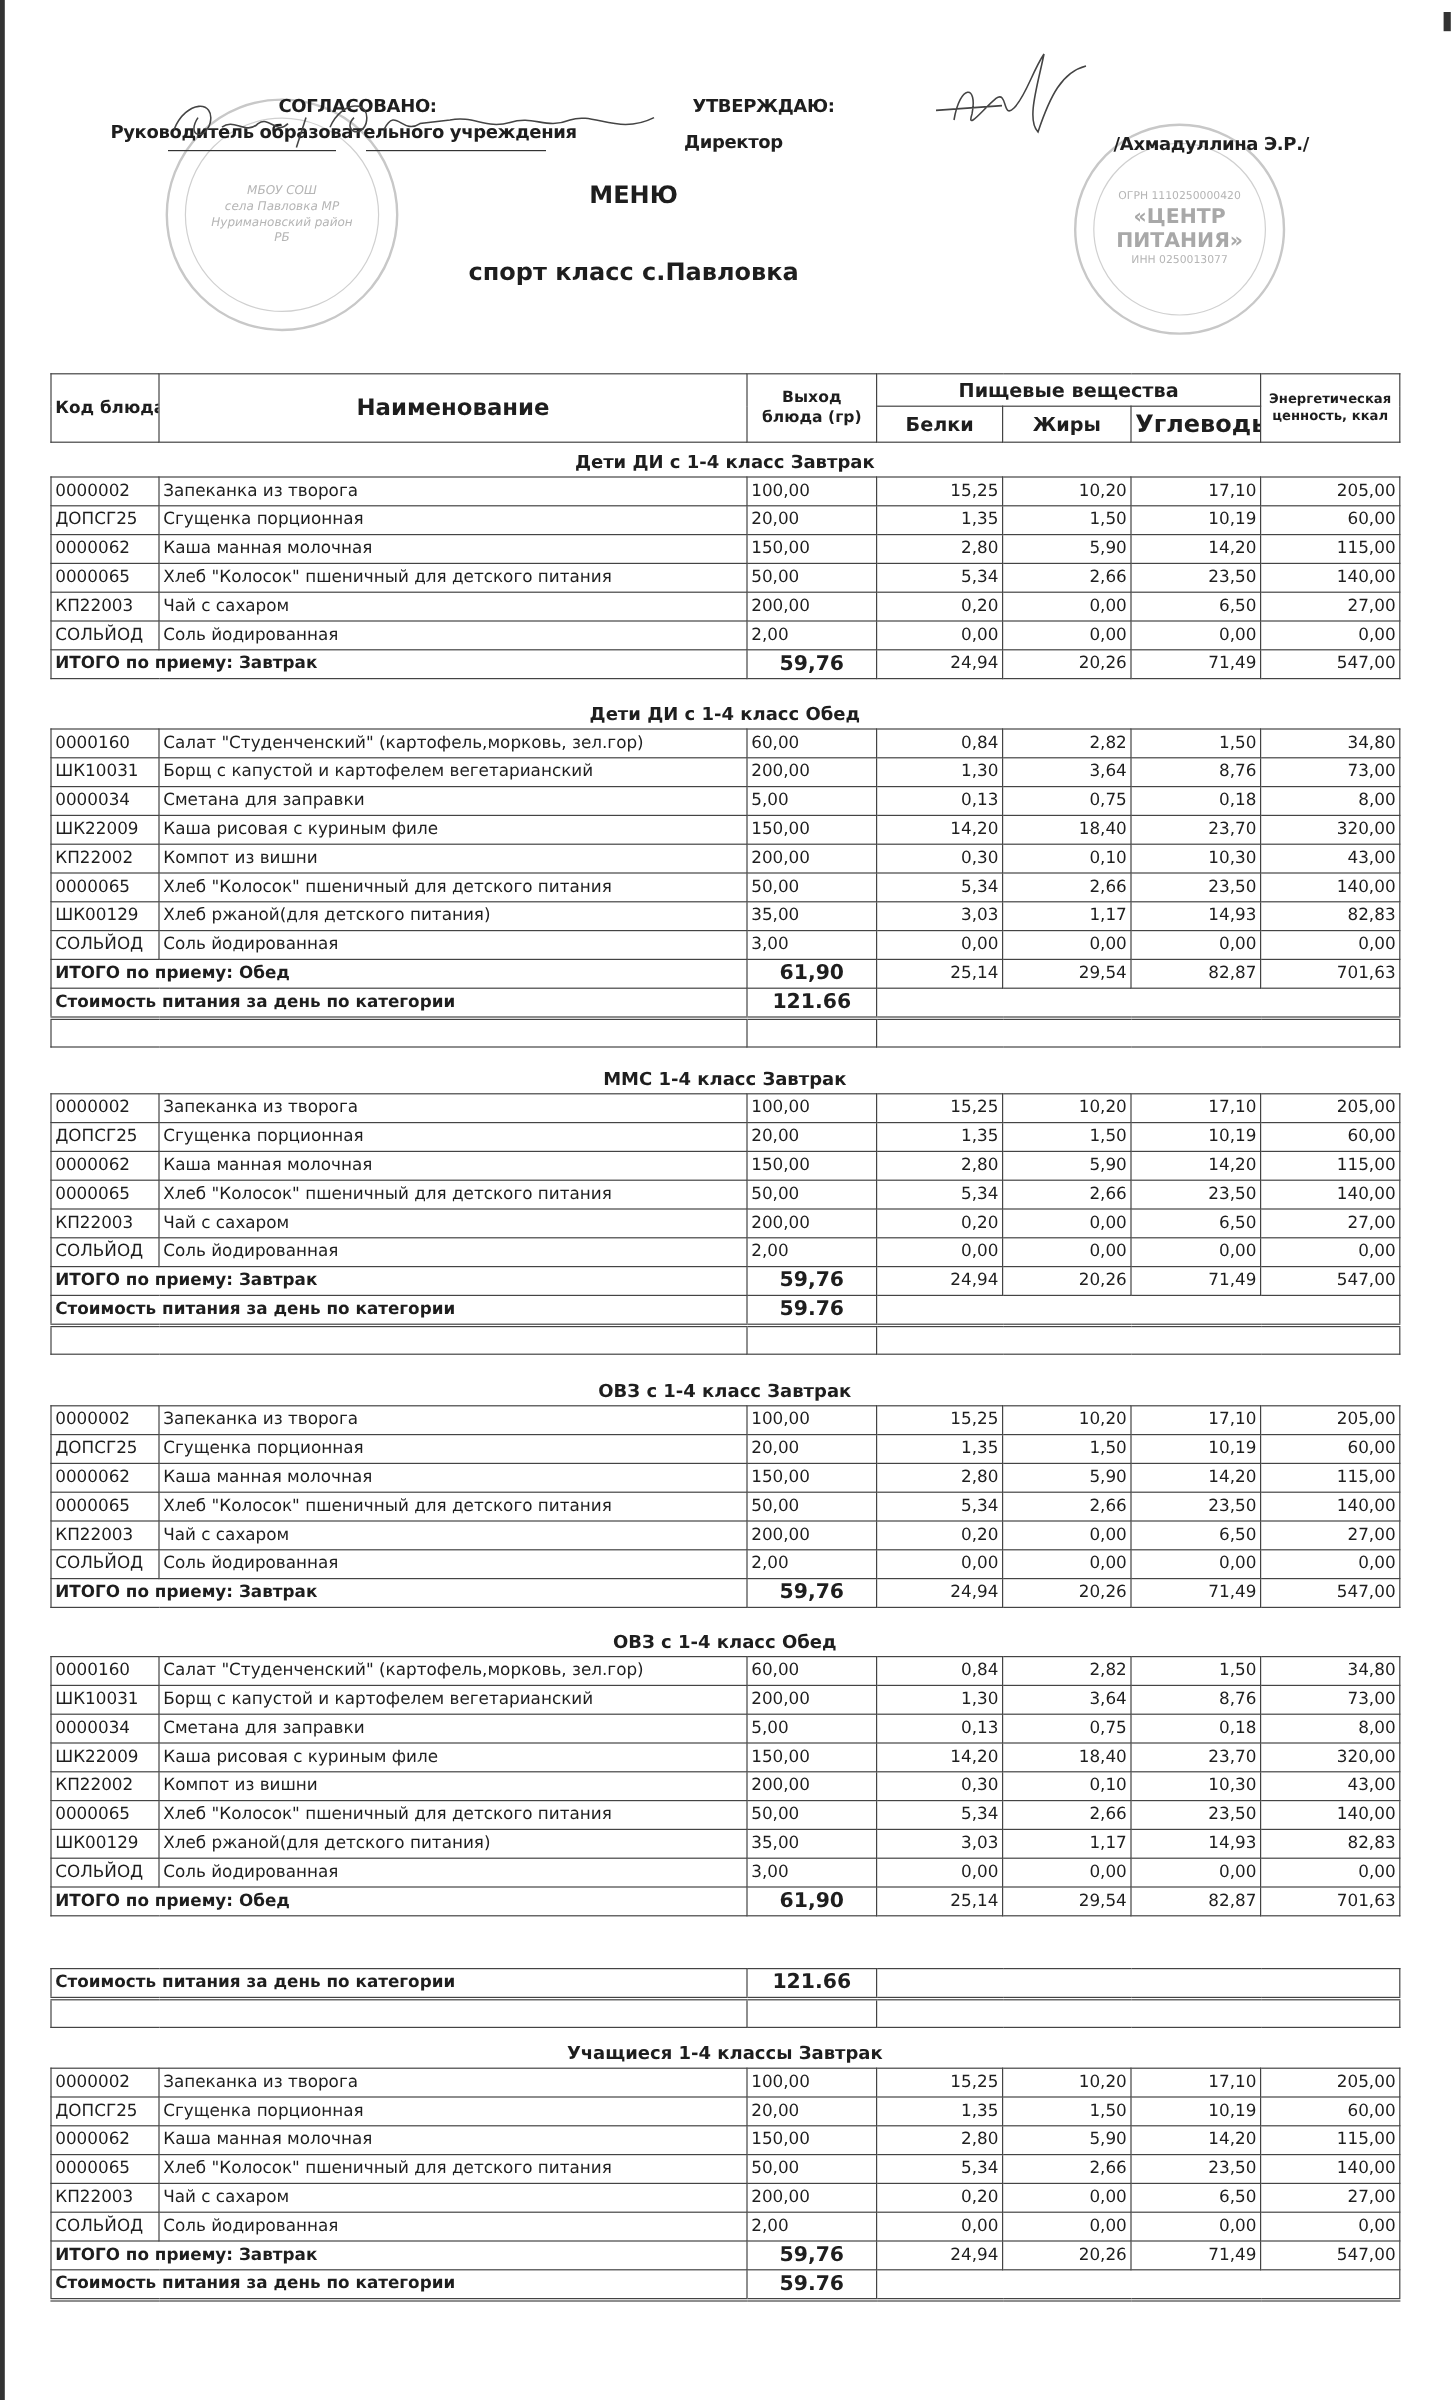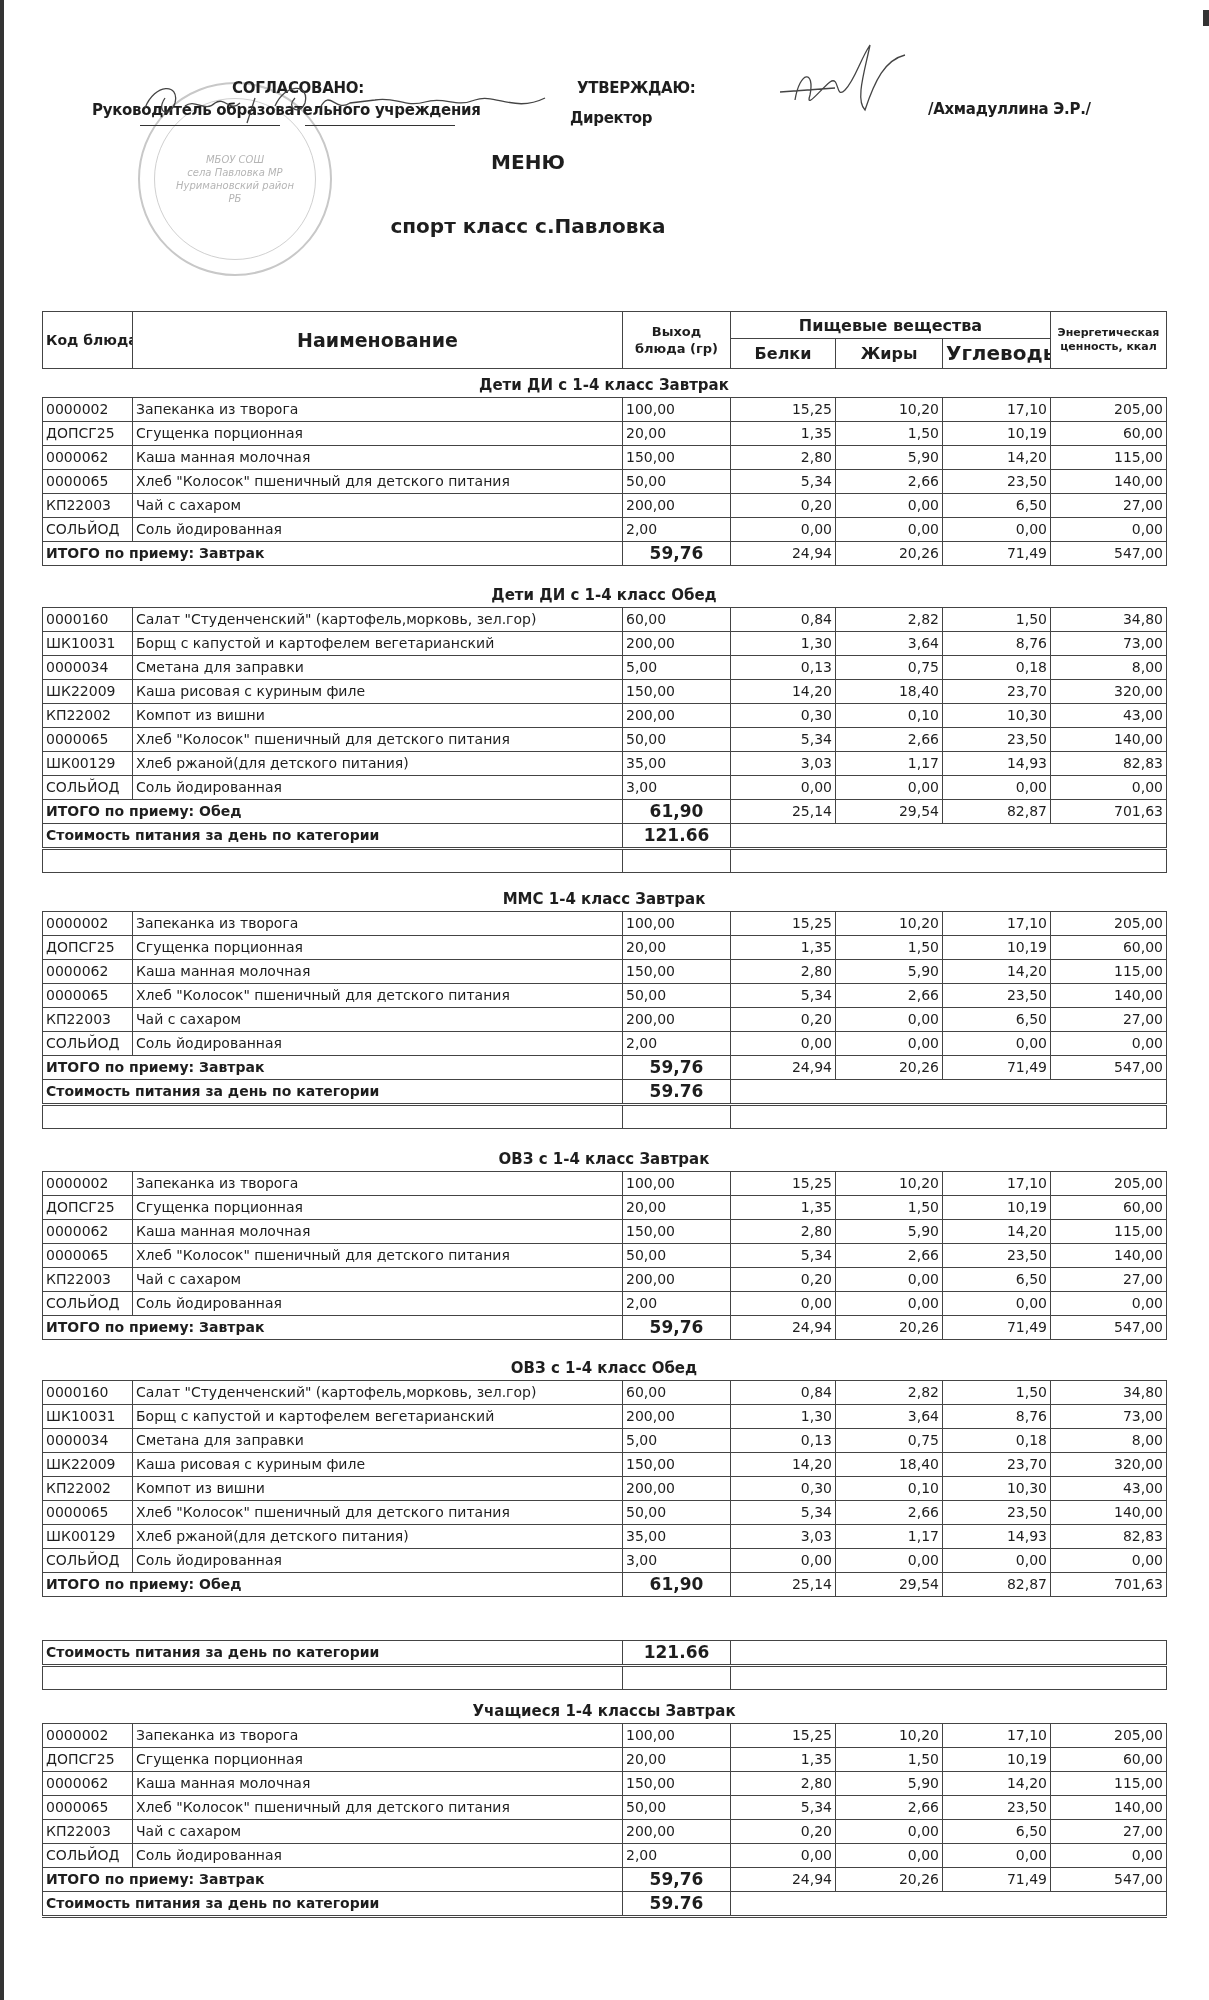--- a/index.html
+++ b/index.html
@@ -43,26 +43,34 @@
   <div class="scan-edge-r"></div>
 
   <div class="stamp" style="left:138px;top:82px;width:190px;height:190px;font-style:italic;">
     <div>
       <div>МБОУ СОШ</div>
       <div>села Павловка МР</div>
       <div>Нуримановский район</div>
       <div>РБ</div>
     </div>
   </div>
+  <div class="stamp" style="left:895px;top:103px;width:172px;height:172px;">
+    <div>
+      <div style="font-size:9px;">ОГРН 1110250000420</div>
+      <div class="big">«ЦЕНТР</div>
+      <div class="big">ПИТАНИЯ»</div>
+      <div style="font-size:9px;">ИНН 0250013077</div>
+    </div>
+  </div>
 
   <div class="hdr-text" style="left:232px;top:40px;">СОГЛАСОВАНО:</div>
   <div class="hdr-text" style="left:92px;top:62px;">Руководитель образовательного учреждения</div>
   <div class="hdr-text" style="left:577px;top:40px;">УТВЕРЖДАЮ:</div>
   <div class="hdr-text" style="left:570px;top:70px;">Директор</div>
-  <div class="hdr-text" style="left:928px;top:61px;">/Ахмадуллина Э.Р./</div>
+  <div class="hdr-text" style="left:928px;top:72px;">/Ахмадуллина Э.Р./</div>
 
   <svg class="sig" style="left:135px;top:78px;" width="430" height="50" viewBox="0 0 430 50">
     <path d="M10 30 C 20 5, 45 5, 40 25 C 35 40, 20 35, 30 20 M50 28 C 60 20, 70 35, 80 25 C 90 18, 95 35, 105 25 M120 20 L 112 45 M140 28 C 150 5, 175 5, 170 25 C 165 38, 150 30, 160 20 M185 30 C 195 10, 200 35, 215 25 L 240 22 C 260 18, 270 30, 290 24 C 310 18, 320 30, 340 22 C 360 15, 380 35, 410 20" stroke="#444" stroke-width="1.3" fill="none"></path>
   </svg>
   <div class="sig-line" style="left:140px;top:125px;width:140px;"></div>
   <div class="sig-line" style="left:305px;top:125px;width:150px;"></div>
   <svg class="sig" style="left:775px;top:40px;" width="140" height="80" viewBox="0 0 140 80">
     <path d="M5 52 L 60 48 M20 60 C 25 30, 40 30, 35 55 C 30 70, 45 50, 55 42 C 65 35, 60 60, 70 50 C 80 40, 85 20, 95 5 C 90 30, 80 60, 90 70 C 100 40, 110 20, 130 15" stroke="#444" stroke-width="1.3" fill="none"></path>
   </svg>
 

